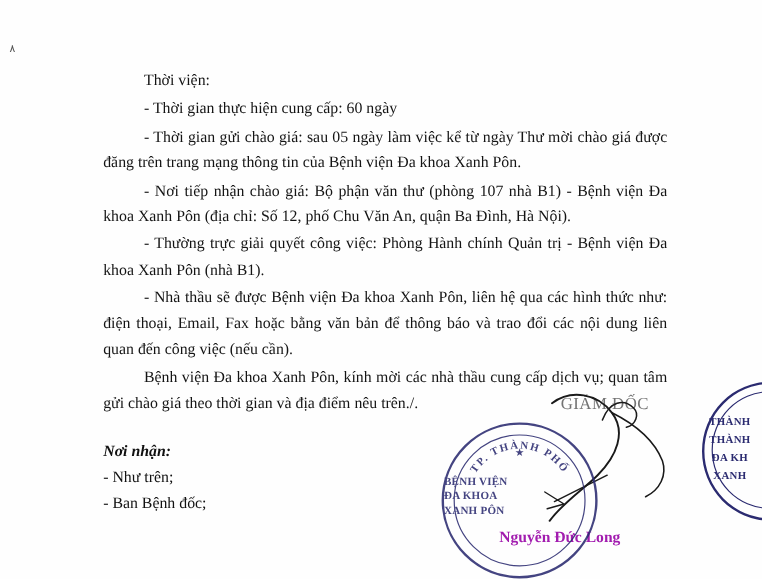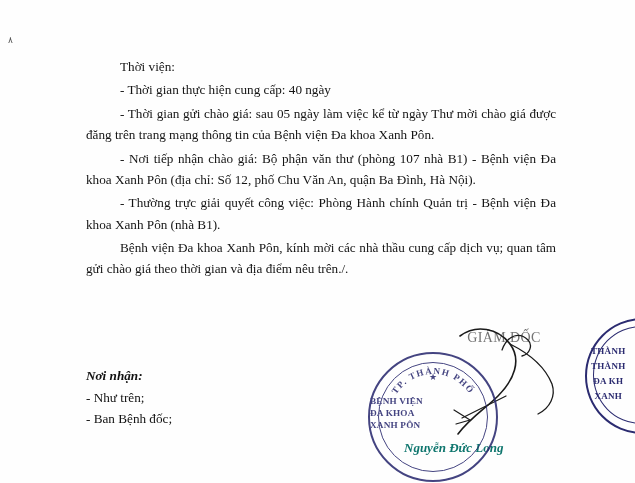--- a/index.html
+++ b/index.html
@@ -74,26 +74,25 @@
   .sig-title {
     font-weight: normal;
     font-size: 14px;
     letter-spacing: 0.4px;
     color: #737373;
     position: relative;
     left: 14px;
   }
   .sig-name {
     position: absolute;
-    left: 24px;
+    left: 36px;
     top: 110px;
     font-weight: bold;
-    font-style: italic;
     font-size: 13px;
-    color: #0f766e;
+    color: #a21caf;
     white-space: nowrap;
   }
   
   .stamp {
     position: absolute;
     left: 368px;
     top: 352px;
     width: 126px;
     height: 126px;
     border: 2.2px solid #2b2b70;
@@ -199,24 +198,25 @@
 </style>
 </head>
 <body>
 
 <div class="page">
 
   <div class="margin-tick">٨</div>
 
   <div class="doc-body">
     <p class="p-indent">Thời viện:</p>
-    <p class="p-dash">- Thời gian thực hiện cung cấp: 40 ngày</p>
+    <p class="p-dash">- Thời gian thực hiện cung cấp: 60 ngày</p>
     <p class="p-dash">- Thời gian gửi chào giá: sau 05 ngày làm việc kể từ ngày Thư mời chào giá được đăng trên trang mạng thông tin của Bệnh viện Đa khoa Xanh Pôn.</p>
     <p class="p-dash">- Nơi tiếp nhận chào giá: Bộ phận văn thư (phòng 107 nhà B1) - Bệnh viện Đa khoa Xanh Pôn (địa chỉ: Số 12, phố Chu Văn An, quận Ba Đình, Hà Nội).</p>
     <p class="p-dash">- Thường trực giải quyết công việc: Phòng Hành chính Quản trị - Bệnh viện Đa khoa Xanh Pôn (nhà B1).</p>
+    <p class="p-dash">- Nhà thầu sẽ được Bệnh viện Đa khoa Xanh Pôn, liên hệ qua các hình thức như: điện thoại, Email, Fax hoặc bằng văn bản để thông báo và trao đổi các nội dung liên quan đến công việc (nếu cần).</p>
     <p class="p-indent">Bệnh viện Đa khoa Xanh Pôn, kính mời các nhà thầu cung cấp dịch vụ; quan tâm gửi chào giá theo thời gian và địa điểm nêu trên./.</p>
   </div>
 
   <div class="recipients">
     <div class="title">Nơi nhận:</div>
     <div class="item">- Như trên;</div>
     <div class="item">- Ban Bệnh đốc;</div>
   </div>
 
   <div class="signature-block">

